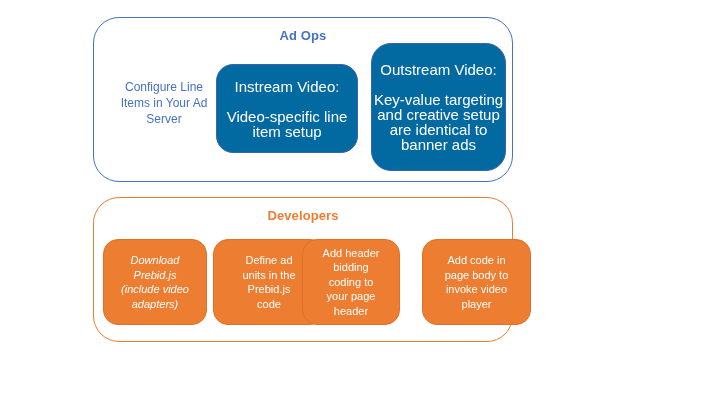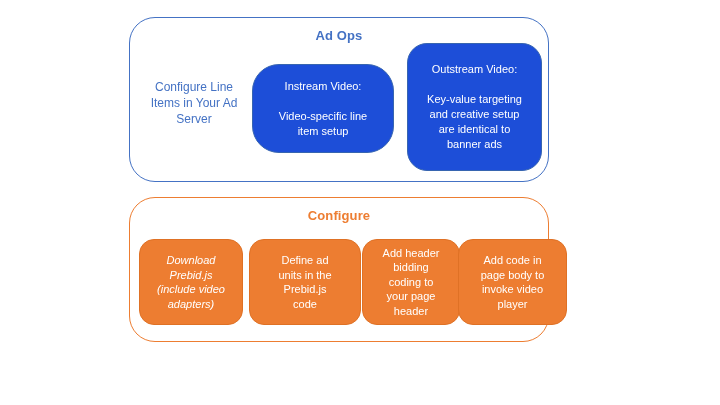--- a/index.html
+++ b/index.html
@@ -10,21 +10,20 @@
     background: #ffffff;
     position: relative;
     overflow: hidden;
     font-family: "Liberation Sans", sans-serif;
   }
   .container {
     position: absolute;
     box-sizing: border-box;
     background: #ffffff;
     border-radius: 26px;
-    margin-left: 36px;
   }
   .container.adops {
     left: 93px; top: 17px; width: 420px; height: 165px;
     border: 1.5px solid #4472C4;
   }
   .container.devs {
     left: 93px; top: 197px; width: 420px; height: 145px;
     border: 1.5px solid #ED7D31;
   }
   .container-title {
@@ -32,57 +31,57 @@
     top: 10px; left: 0; right: 0;
     text-align: center;
     font-weight: bold;
     font-size: 13px;
     letter-spacing: 0.1px;
   }
   .adops .container-title { color: #4472C4; }
   .devs  .container-title { color: #ED7D31; }
   .side-label {
     position: absolute;
-    left: 12px; top: 61px; width: 104px;
+    left: 18px; top: 61px; width: 104px;
     color: #4472C4;
     font-size: 12px;
     line-height: 16px;
     text-align: center;
     white-space: pre-line;
   }
   .box {
     position: absolute;
     box-sizing: border-box;
     color: #ffffff;
     text-align: center;
     white-space: pre-line;
     display: flex;
     align-items: center;
     justify-content: center;
   }
   .box.blue {
-    background: #1d4ed8;
+    background: #0369a1;
     border: 1.5px solid #3765B0;
-    font-size: 11px;
+    font-size: 15px;
     line-height: 15px;
   }
-  .box.instream  { left: 122px; top: 46px; width: 142px; height: 89px;  border-radius: 27px; }
+  .box.instream  { left: 122px; top: 46px; width: 142px; height: 89px;  border-radius: 17px; }
   .box.outstream { left: 277px; top: 25px; width: 135px; height: 128px; border-radius: 20px; }
   .box.orange {
     background: #ED7D31;
     border: 1.5px solid #DF7125;
     border-radius: 15px;
     font-size: 11px;
     line-height: 14.5px;
     top: 41px;
     height: 86px;
   }
   .box.dev1 { left: 9px;   width: 104px; font-style: italic; }
   .box.dev2 { left: 119px; width: 112px;  }
-  .box.dev3 { left: 232px; width: 98px;  }
+  .box.dev3 { left: 208px; width: 98px;  }
   .box.dev4 { left: 328px; width: 109px;  }
 </style>
 </head>
 <body>
 
 <div class="container adops">
   <div class="container-title">Ad Ops</div>
   <div class="side-label">Configure Line
 Items in Your Ad
 Server</div>
@@ -92,21 +91,21 @@
 item setup</div>
   <div class="box blue outstream">Outstream Video:
 
 Key-value targeting
 and creative setup
 are identical to
 banner ads</div>
 </div>
 
 <div class="container devs">
-  <div class="container-title">Configure</div>
+  <div class="container-title">Developers</div>
   <div class="box orange dev1">Download
 Prebid.js
 (include video
 adapters)</div>
   <div class="box orange dev2">Define ad
 units in the
 Prebid.js
 code</div>
   <div class="box orange dev3">Add header
 bidding

